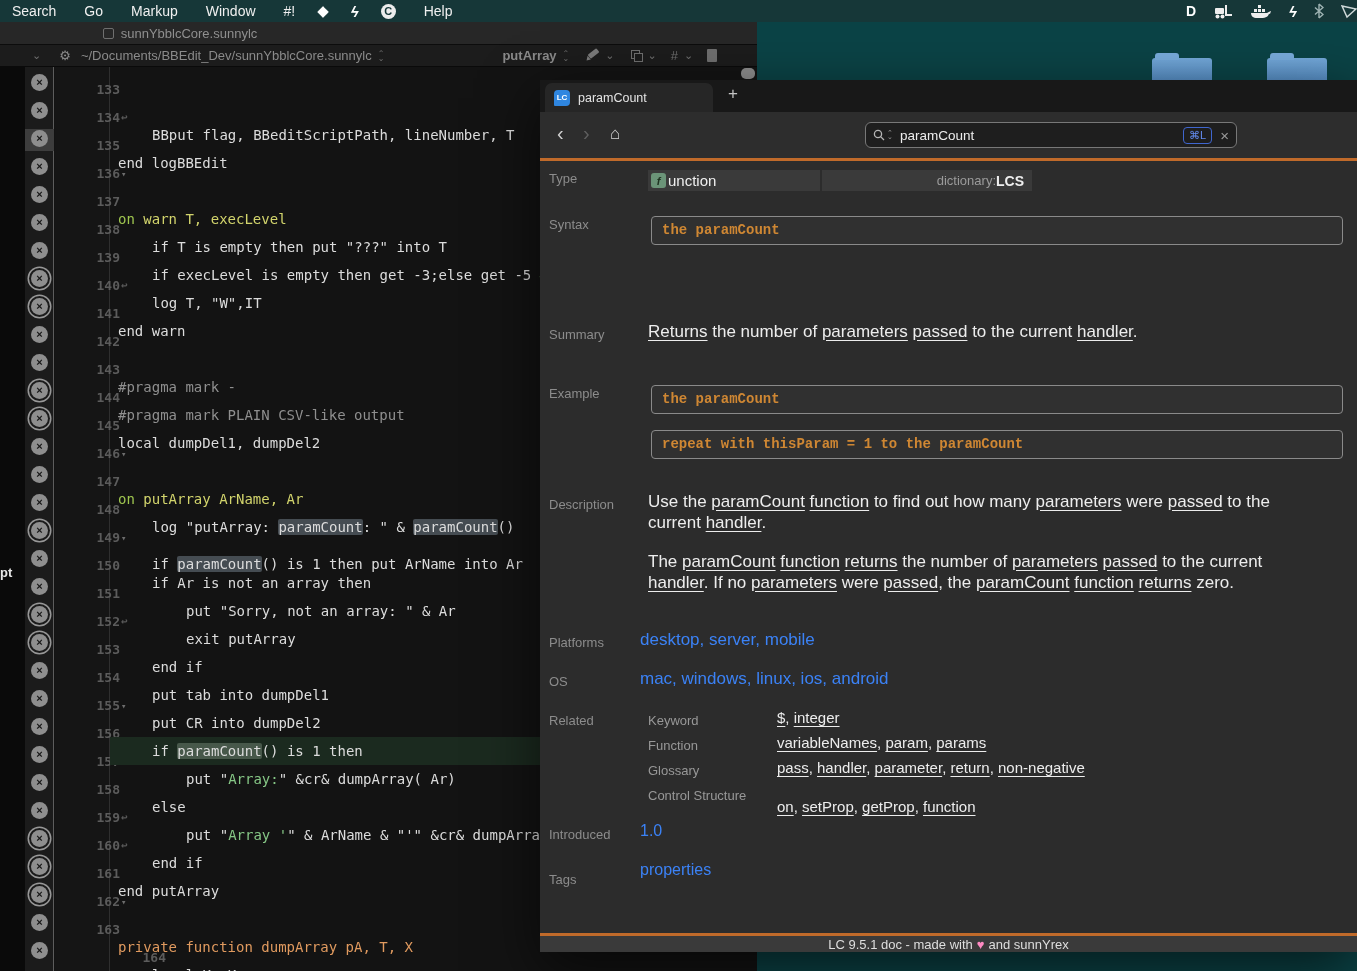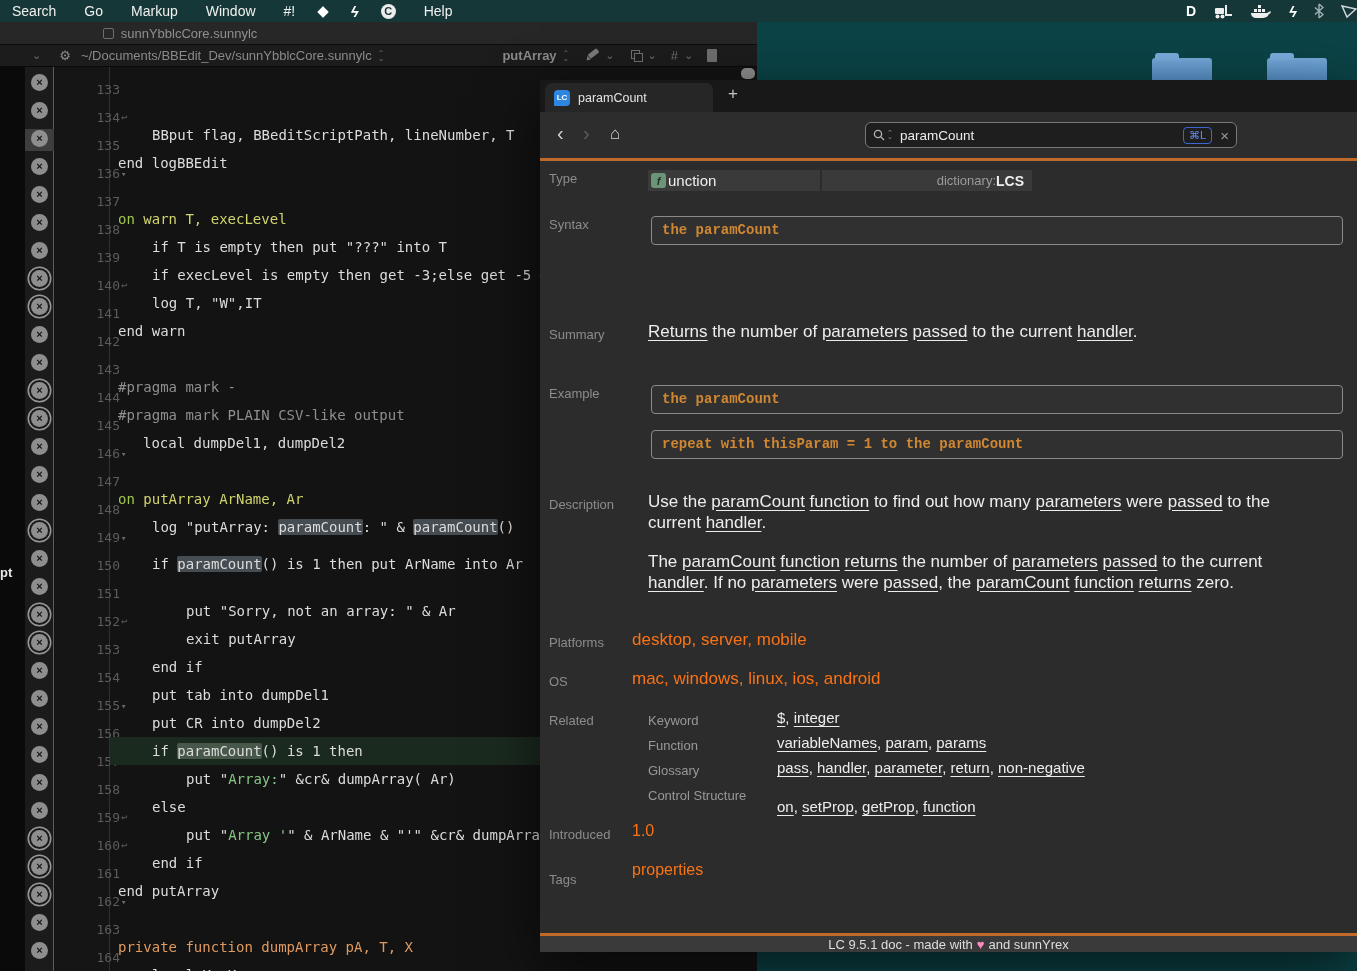--- a/index.html
+++ b/index.html
@@ -52,21 +52,21 @@
   
   .codearea { position:absolute; left:0; top:45px; right:0; bottom:0; background:#131313; overflow:hidden; }
   .lstrip { position:absolute; left:0; top:0; width:25px; height:100%; background:#0a0a0a; }
   .mcol { position:absolute; left:25px; top:0; width:29px; height:100%; background:#1b1b1b; border-right:1px solid #5d5d5d; }
   .ncol { position:absolute; left:55px; top:0; width:55px; height:100%; background:#151515; border-right:1px solid #2f2f2f; }
   .mk { position:absolute; left:6px; width:17px; height:17px; border-radius:50%; background:#8e8e8e;
         color:#161616; font-size:11px; font-weight:bold; text-align:center; line-height:17px; }
   .mk.ring { box-shadow:0 0 0 2px #1b1b1b, 0 0 0 3.5px #989898; }
   .mband { position:absolute; left:0; width:29px; height:22px; background:#3d3d3d; }
   .numrow { position:absolute; left:0; width:79px; height:28px; line-height:28px; color:#5c5c5c;
-            font-family:"DejaVu Sans Mono",monospace; font-size:13px; text-align:right; padding-right:14px; }
+            font-family:"DejaVu Sans Mono",monospace; font-size:13px; text-align:right; padding-right:14px;font-weight:bold; }
   .fold { position:absolute; right:1px; top:0; width:12px; color:#6d6d6d; font-size:9px; text-align:left; }
   .fold.e { font-size:11px; color:#585858; }
   .crow { position:absolute; left:110px; right:0; height:28px; line-height:28px; white-space:pre;
           font-family:"DejaVu Sans Mono",monospace; font-size:14px; color:#dcdcdc; }
   .crow.cur { background:#1b2a1f; }
   .c-y { color:#d2d46c; } .c-g { color:#9fc64f; } .c-o { color:#e09a5f; }
   .c-gr { color:#8f8f8f; } .c-str { color:#86c786; } .c-com { color:#6ca05c; }
   .hl-s { background:#454c52; border-radius:2px; }
   .hl-g { background:#47584a; border-radius:2px; }
   .thumb { position:absolute; left:741px; top:1px; width:14px; height:11px; background:#8c8c8c; border-radius:5px; }
@@ -101,21 +101,21 @@
   .tbox { position:absolute; height:21px; background:#3a3a3a; display:flex; align-items:center; }
   .fic { width:15px; height:15px; background:#6b9478; border-radius:3px; color:#1f3321; font-size:11px;
          font-weight:bold; font-style:italic; display:flex; align-items:center; justify-content:center; margin:0 2px 0 3px; }
   .tval { font-size:14px; color:#efefef; font-weight:bold; }
   .tpre { font-size:13px; color:#9b9b9b; }
   .codebox { position:absolute; left:111px; width:692px; height:29px; background:#303030;
              border:1px solid #8a8a8a; border-radius:4px; color:#cf8733; font-weight:bold;
              font-family:"Liberation Mono",monospace; font-size:14px; line-height:27px; padding-left:10px; white-space:pre; }
   .bodytext { position:absolute; left:108px; font-size:17px; line-height:21px; color:#ededed; }
   .lnk { text-decoration:underline; text-underline-offset:3px; }
-  .medtext { position:absolute; left:92px; font-size:16px; color:#f97316; }
+  .medtext { position:absolute; left:100px; font-size:16px; color:#3b82f6; }
   .sublab { position:absolute; left:108px; font-size:13px; color:#989898; }
   .subval { position:absolute; left:237px; font-size:15px; color:#ededed; }
   .dfooter { position:absolute; left:0; bottom:0; width:100%; height:19px; }
   .dfooter .bar { position:absolute; left:0; top:3px; width:100%; height:16px; background:#3a3a3a;
                   color:#dedede; font-size:13px; display:flex; align-items:center; justify-content:center; gap:4px; }
   .heart { color:#ff8ac2; font-size:13px; }
 </style>
 </head>
 <body>
 
@@ -261,40 +261,41 @@
           <div class="numrow" style="top: 597px;">154</div>
           <div class="numrow" style="top: 625px;">155<span class="fold">▾</span></div>
           <div class="numrow" style="top: 653px;">156</div>
           <div class="numrow" style="top: 681px;">157</div>
           <div class="numrow" style="top: 709px;">158</div>
           <div class="numrow" style="top: 737px;">159<span class="fold e">↩</span></div>
           <div class="numrow" style="top: 765px;">160<span class="fold e">↩</span></div>
           <div class="numrow" style="top: 793px;">161</div>
           <div class="numrow" style="top: 821px;">162<span class="fold">▾</span></div>
           <div class="numrow" style="top: 849px;">163</div>
-          <div class="numrow" style="top: 877px;">164</div>
+          <div class="numrow" style="top: 877px; margin-left: 46px;">164</div>
         </div>
       <div id="ccol"></div>
       <div class="thumb"></div>
     <div class="crow" style="top: 54px; padding-left: 42px;"><span>BBput flag, BBeditScriptPath, lineNumber, T</span></div>
         <div class="crow" style="top: 82px; padding-left: 8px;"><span>end logBBEdit</span></div>
         <div class="crow" style="top: 110px; padding-left: 8px;"></div>
         <div class="crow" style="top: 138px; padding-left: 8px;"><span class="c-g">on </span><span class="c-y">warn T, execLevel</span></div>
         <div class="crow" style="top: 166px; padding-left: 42px;"><span>if T is empty then put "???" into T</span></div>
         <div class="crow" style="top: 194px; padding-left: 42px;"><span>if execLevel is empty then get -3;else get -5 </span><span class="c-com">#</span></div>
         <div class="crow" style="top: 222px; padding-left: 42px;"><span>log T, "W",IT</span></div>
         <div class="crow" style="top: 250px; padding-left: 8px;"><span>end warn</span></div>
         <div class="crow" style="top: 278px; padding-left: 8px;"></div>
         <div class="crow" style="top: 306px; padding-left: 8px;"><span class="c-gr">#pragma mark -</span></div>
         <div class="crow" style="top: 334px; padding-left: 8px;"><span class="c-gr">#pragma mark PLAIN CSV-like output</span></div>
-        <div class="crow" style="top: 362px; padding-left: 8px; margin-left: 25px;"><span>local dumpDel1, dumpDel2</span></div>
+        <div class="crow" style="top: 362px; padding-left: 8px;"><span>local dumpDel1, dumpDel2</span></div>
         <div class="crow" style="top: 390px; padding-left: 8px;"></div>
         <div class="crow" style="top: 418px; padding-left: 8px;"><span class="c-g">on </span><span class="c-y">putArray ArName, Ar</span></div>
         <div class="crow" style="top: 446px; padding-left: 42px;"><span>log "putArray: </span><span class="hl-s">paramCount</span><span>: " &amp; </span><span class="hl-s">paramCount</span><span>()</span></div>
         <div class="crow" style="top: 483px; padding-left: 42px;"><span>if </span><span class="hl-s">paramCount</span><span>() is 1 then put ArName into Ar</span></div>
+        <div class="crow" style="top: 502px; padding-left: 42px;"><span>if Ar is not an array then</span></div>
         <div class="crow" style="top: 530px; padding-left: 76px;"><span>put "Sorry, not an array: " &amp; Ar</span></div>
         <div class="crow" style="top: 558px; padding-left: 76px;"><span>exit putArray</span></div>
         <div class="crow" style="top: 586px; padding-left: 42px;"><span>end if</span></div>
         <div class="crow" style="top: 614px; padding-left: 42px;"><span>put tab into dumpDel1</span></div>
         <div class="crow" style="top: 642px; padding-left: 42px;"><span>put CR into dumpDel2</span></div>
         <div class="crow cur" style="top: 670px; padding-left: 42px;"><span>if </span><span class="hl-g">paramCount</span><span>() is 1 then</span></div>
         <div class="crow" style="top: 698px; padding-left: 76px;"><span>put "</span><span class="c-str">Array:</span><span>" &amp;cr&amp; dumpArray( Ar)</span></div>
         <div class="crow" style="top: 726px; padding-left: 42px;"><span>else</span></div>
         <div class="crow" style="top: 754px; padding-left: 76px;"><span>put "</span><span class="c-str">Array '</span><span>" &amp; ArName &amp; "'" &amp;cr&amp; dumpArray( Ar)</span></div>
         <div class="crow" style="top: 782px; padding-left: 42px;"><span>end if</span></div>

